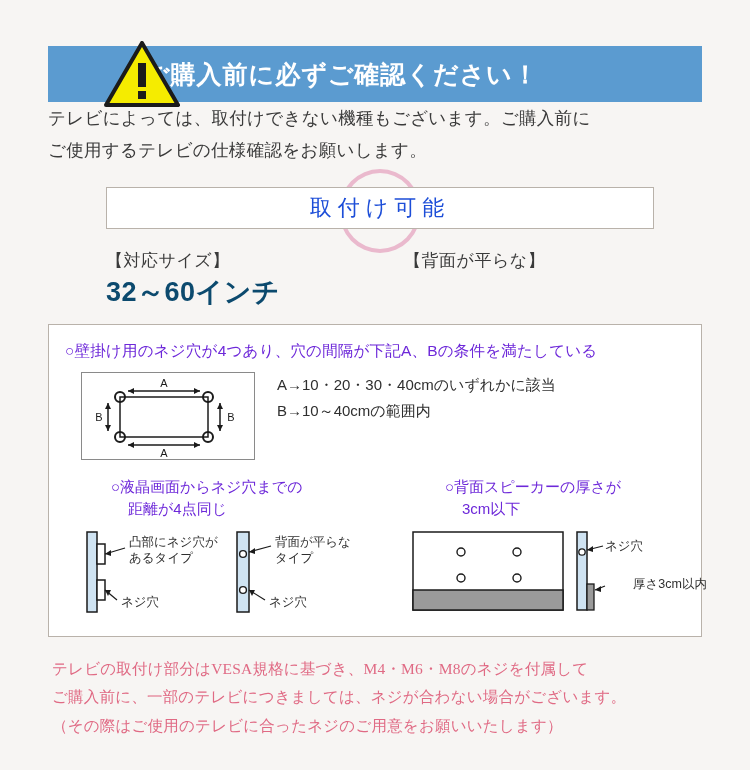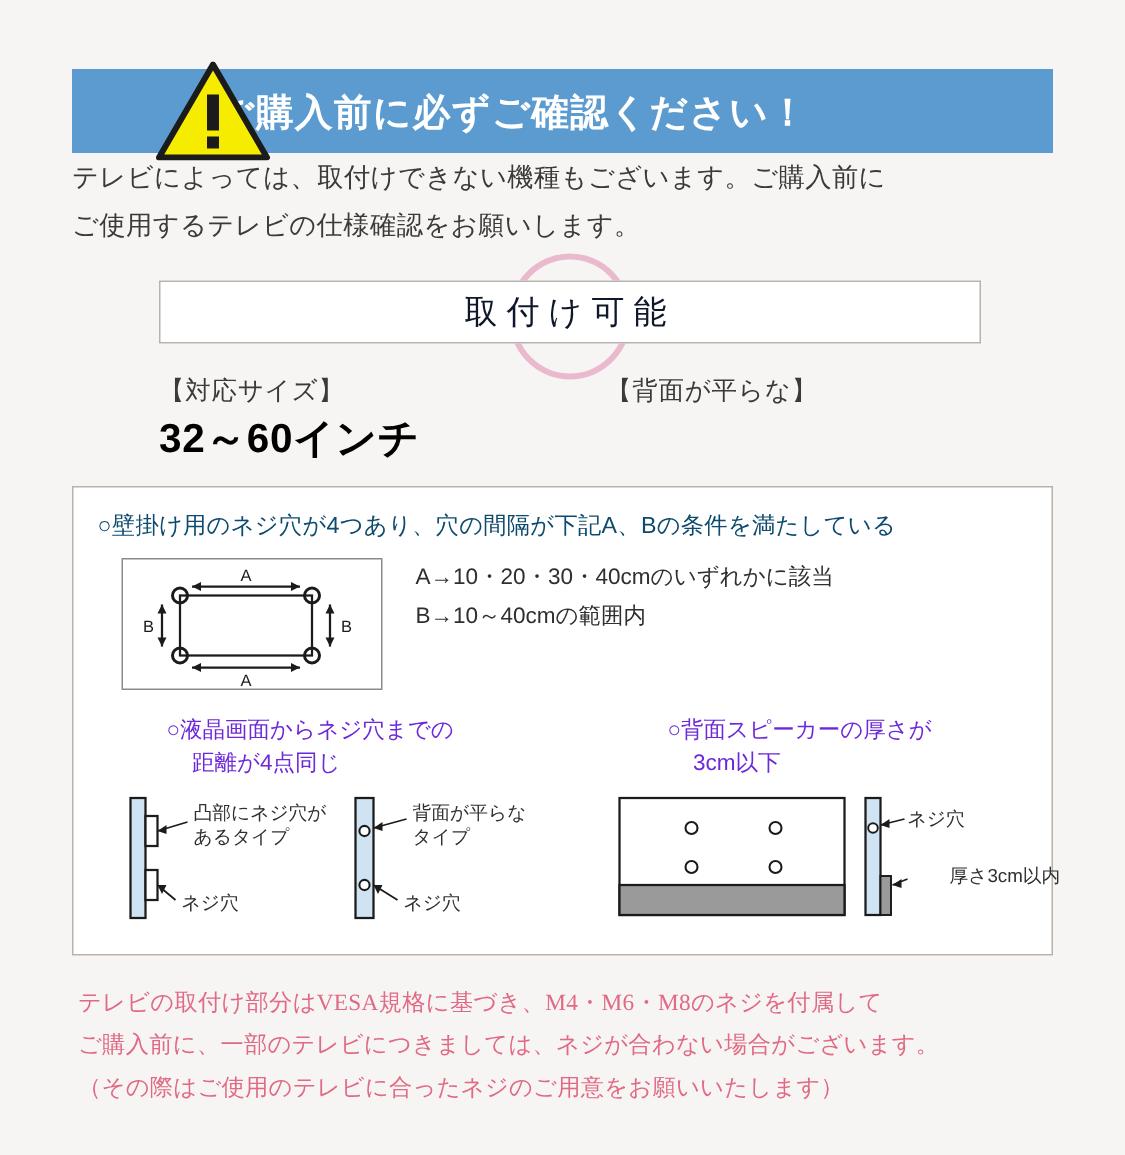--- a/index.html
+++ b/index.html
@@ -68,21 +68,21 @@
     height: 40px;
     display: flex;
     align-items: center;
     justify-content: center;
     position: relative;
     z-index: 2;
   }
   .possible-text {
     font-size: 22px;
     letter-spacing: 6px;
-    color: #0f172a;
+    color: #1d4ed8;
     font-weight: 500;
   }
   .pink-circle {
     position: absolute;
     left: 50%;
     top: -18px;
     transform: translateX(-50%);
     width: 74px;
     height: 76px;
     border: 4px solid #eab9cd;
@@ -100,36 +100,36 @@
     width: 300px;
   }
   .spec-label {
     font-size: 17px;
     color: #3a3a3a;
     letter-spacing: 0.5px;
   }
   .spec-value {
     font-size: 27px;
     font-weight: bold;
-    color: #000000;
+    color: #0c4a6e;
     margin-top: 2px;
     letter-spacing: 0.5px;
   }
 
   
   .cond-frame {
     margin-top: 14px;
     border: 1px solid #b9b2aa;
     background: #ffffff;
     padding: 14px 16px 16px 16px;
     box-sizing: border-box;
   }
   .cond-line {
     font-size: 15.5px;
-    color: #0c4a6e;
+    color: #6d28d9;
     letter-spacing: 0.2px;
     line-height: 1.5;
   }
   .cond-block-1 {
     display: flex;
     margin-top: 10px;
     align-items: flex-start;
   }
   .diagram-ab {
     width: 172px;

